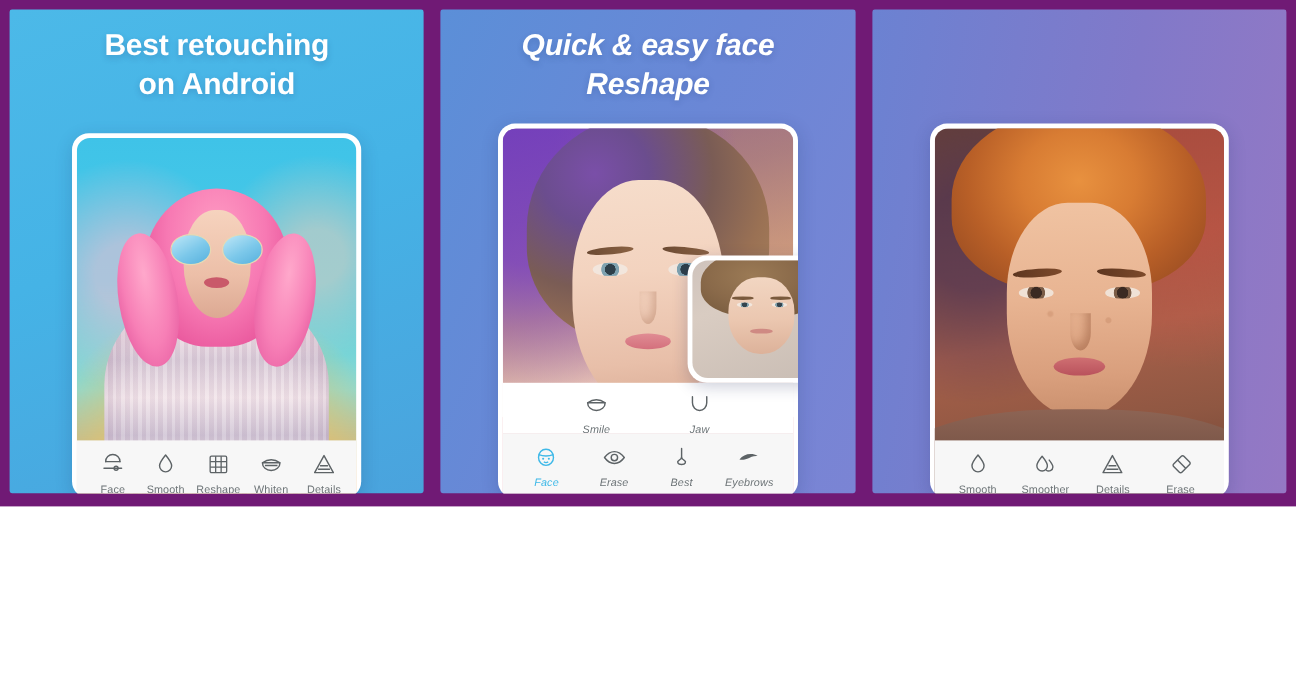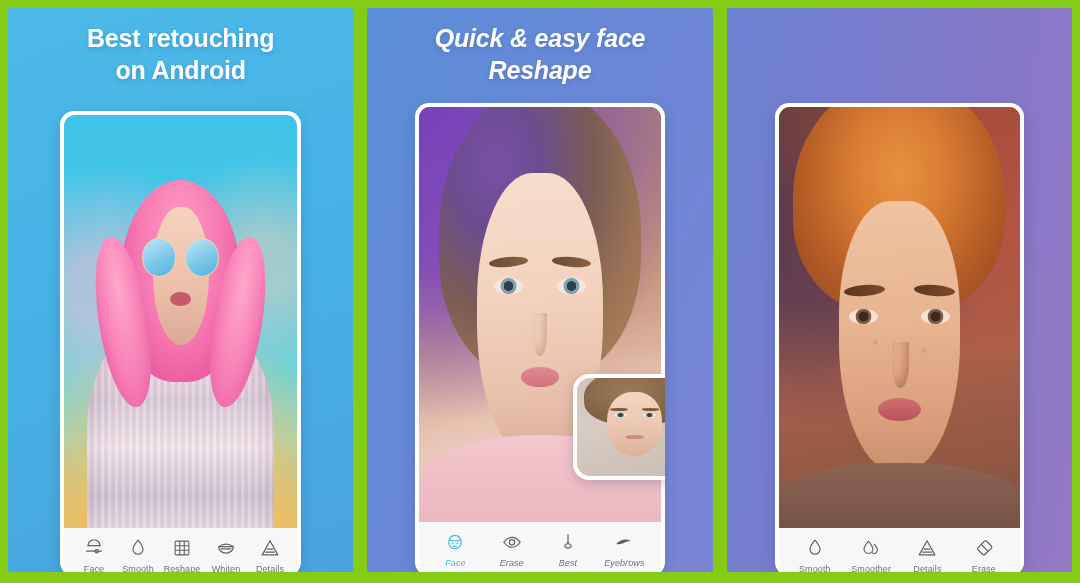--- a/index.html
+++ b/index.html
@@ -4,22 +4,22 @@
 <style>
   html,body{margin:0;padding:0;}
   body{
     width:1080px;height:583px;
     background:#ffffff;
     font-family:"Liberation Sans", sans-serif;
     overflow:hidden;
   }
   .store-shot{
     position:relative;
-    width:1080px;height:583px;
-    background:#84cc16;
+    width:1080px;height:422px;
+    background:#701a75;
     display:flex;
     gap:14px;
     padding:8px 8px 11px 8px;
     box-sizing:border-box;
   }
 
   
   .panel{
     position:relative;
     flex:1 1 0;
@@ -382,20 +382,39 @@
           <div class="p2-face"></div>
           <div class="p2-brow l"></div>
           <div class="p2-brow r"></div>
           <div class="p2-eye l"></div>
           <div class="p2-eye r"></div>
           <div class="p2-nose"></div>
           <div class="p2-lips"></div>
           <div class="p2-shirt"></div>
         </div>
 
+        <div class="toolbar tb-sub tb-2-sub">
+          <div class="tool">
+            <span class="glyph">
+              <svg viewBox="0 0 24 24" fill="none" stroke="currentColor" stroke-width="1.3" stroke-linejoin="round">
+                <path d="M4 10.5h16c0 4.1-3.6 7-8 7s-8-2.9-8-7Z"></path>
+                <path d="M4 10.5c2.7-1.9 5.3-2.8 8-2.8s5.3.9 8 2.8"></path>
+              </svg>
+            </span>
+            <span class="lab">Smile</span>
+          </div>
+          <div class="tool">
+            <span class="glyph">
+              <svg viewBox="0 0 24 24" fill="none" stroke="currentColor" stroke-width="1.3" stroke-linecap="round">
+                <path d="M5.5 5v5.5c0 4 2.9 7 6.5 7s6.5-3 6.5-7V5"></path>
+              </svg>
+            </span>
+            <span class="lab">Jaw</span>
+          </div>
+        </div>
 
         <div class="toolbar tb-main tb-2-main">
 
           <div class="tool active">
             <span class="glyph">
               <svg viewBox="0 0 24 24" fill="none" stroke="currentColor" stroke-width="1.3" stroke-linejoin="round">
                 <path d="M5.2 12.2c0-4.4 3-7.4 6.8-7.4s6.8 3 6.8 7.4c0 4-3 7.2-6.8 7.2s-6.8-3.2-6.8-7.2Z"></path>
                 <path d="M5.4 9.6c2.2.9 4.4 1.3 6.6 1.3s4.4-.4 6.6-1.3"></path>
                 <circle cx="9.4" cy="13.4" r=".95" fill="currentColor" stroke="none"></circle>
                 <circle cx="14.6" cy="13.4" r=".95" fill="currentColor" stroke="none"></circle>

